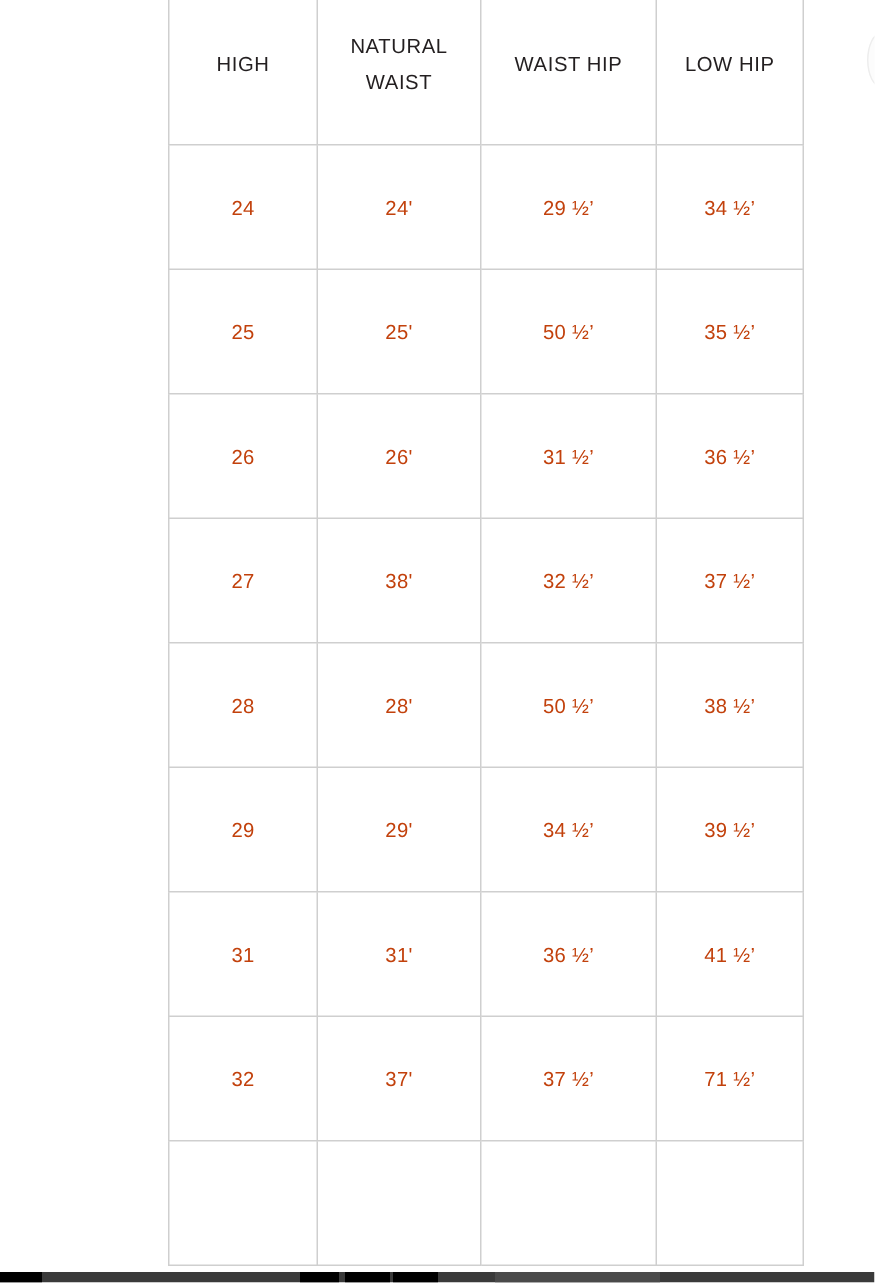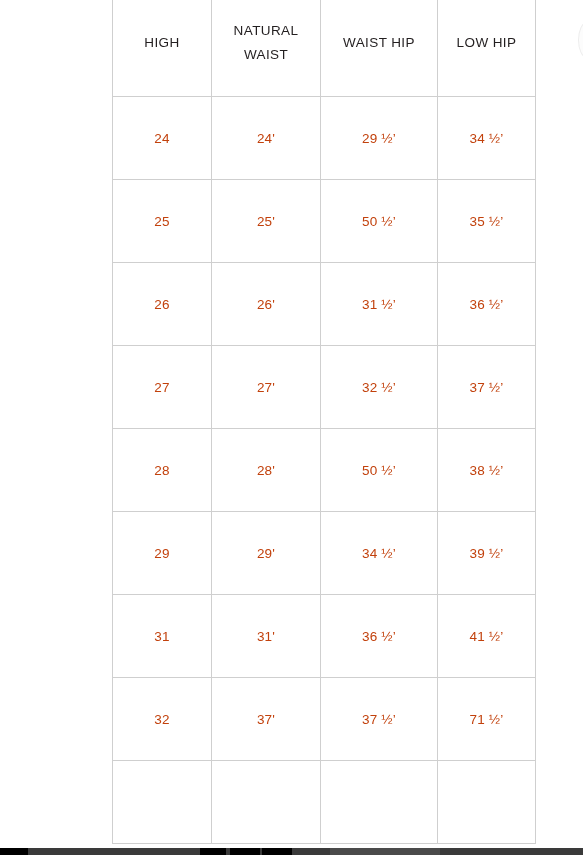--- a/index.html
+++ b/index.html
@@ -147,21 +147,21 @@
 
       <tr>
         <td>26</td>
         <td>26'</td>
         <td>31 ½’</td>
         <td>36 ½’</td>
       </tr>
 
       <tr>
         <td>27</td>
-        <td>27'</td>
+        <td>38'</td>
         <td>32 ½’</td>
         <td>37 ½’</td>
       </tr>
 
       <tr>
         <td>28</td>
         <td>28'</td>
         <td>50 ½’</td>
         <td>38 ½’</td>
       </tr>

